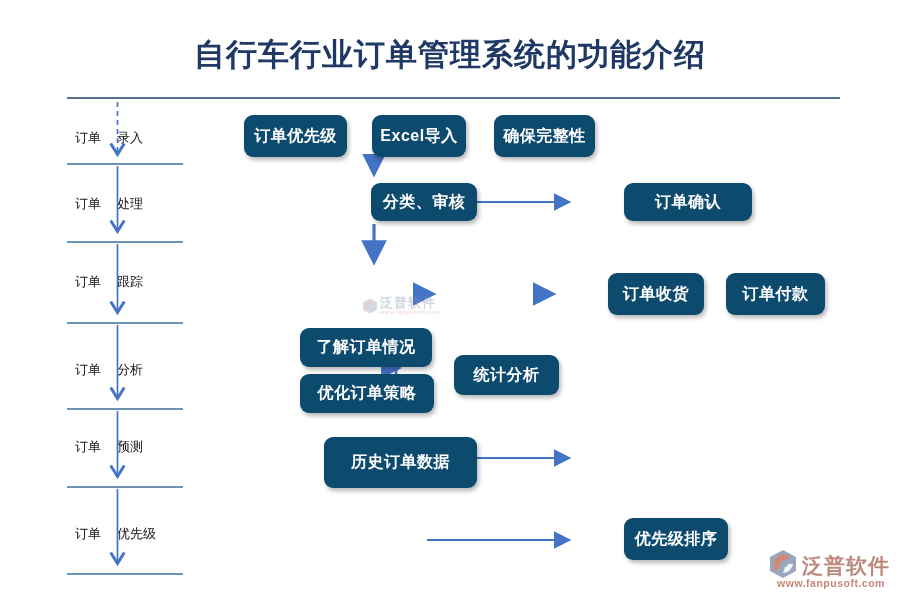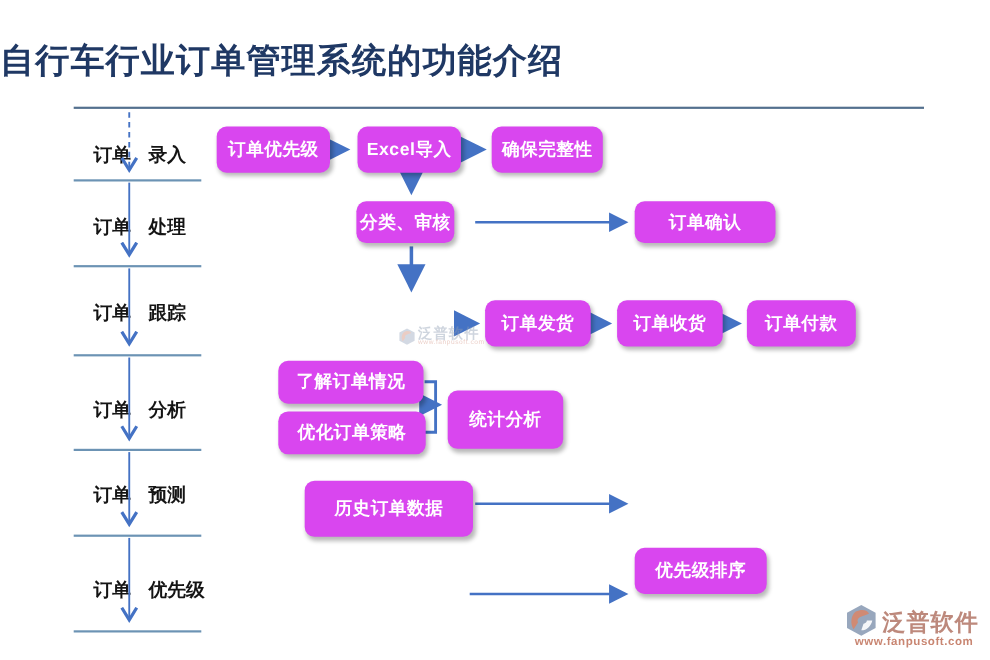--- a/index.html
+++ b/index.html
@@ -1,34 +1,35 @@
 <!DOCTYPE html>
 <html><head>
 <meta charset="utf-8">
 <style>
   html,body{margin:0;padding:0;background:#fff;}
   .canvas{
     position:relative;width:900px;height:600px;background:#ffffff;overflow:hidden;
     font-family:"Liberation Sans","DejaVu Sans",sans-serif;
   }
   .title{
-    position:absolute;top:34px;left:0;width:100%;text-align:left;
+    position:absolute;top:34px;left:0;width:100%;text-align:center;
     font-size:31px;font-weight:bold;color:#1f3864;letter-spacing:1px;
   }
   .title-rule{position:absolute;left:67px;top:97px;width:773px;height:2px;background:#54708e;}
   .side-rule{position:absolute;left:67px;width:116px;height:2px;background:#6c93b4;}
-  .stage{position:absolute;left:77px;width:116px;height:24px;font-size:17px;font-weight:bold;color:#141414;}
+  .stage{position:absolute;left:59px;width:116px;height:24px;font-size:13px;font-weight:normal;color:#141414;}
   .stage-prefix{position:absolute;right:74px;top:0;white-space:nowrap;}
   .stage-name{position:absolute;left:58px;top:0;white-space:nowrap;}
   .arrows{position:absolute;left:0;top:0;width:900px;height:600px;pointer-events:none;}
   .box{
-    position:absolute;background:#d946ef;border-radius:9px;color:#ffffff;
+    position:absolute;background:#0c4a6e;border-radius:9px;color:#ffffff;
     display:flex;align-items:center;justify-content:center;
     font-size:16px;font-weight:bold;letter-spacing:0.5px;white-space:nowrap;
     box-shadow:2px 3px 4px rgba(0,0,0,0.28);
+    margin-left:47px;
   }
   .watermark{position:absolute;left:362px;top:296px;opacity:0.42;display:flex;align-items:center;}
   .wm-icon{width:16px;height:16px;}
   .wm-col{display:flex;flex-direction:column;line-height:1;margin-left:2px;}
   .wm-text{font-size:13px;font-weight:bold;color:#8d9cb2;letter-spacing:1px;}
   .wm-url{font-size:6px;color:#d08b7a;letter-spacing:0.5px;}
   .brand{position:absolute;left:766px;top:548px;width:130px;height:45px;}
   .brand-icon{position:absolute;left:2px;top:1px;width:30px;height:30px;}
   .brand-name{position:absolute;left:36px;top:4px;font-size:21px;font-weight:bold;color:#bd897c;letter-spacing:1px;white-space:nowrap;}
   .brand-url{position:absolute;left:0;top:29px;width:100%;text-align:center;font-size:10.5px;font-weight:bold;color:#c98672;letter-spacing:0.5px;white-space:nowrap;}
@@ -105,34 +106,33 @@
     <path d="M396,368 H398" stroke="#4472c4" stroke-width="2.6" fill="none" marker-end="url(#mh)"></path>
 
     <path d="M432,458 H568" stroke="#4472c4" stroke-width="2.2" fill="none" marker-end="url(#mh)"></path>
     <path d="M427,540 H568" stroke="#4472c4" stroke-width="2.2" fill="none" marker-end="url(#mh)"></path>
   </svg>
 
   <div class="box" style="left:197px;top:115px;width:103px;height:42px">订单优先级</div>
   <div class="box" style="left:447px;top:115px;width:101px;height:42px">确保完整性</div>
   <div class="box" style="left:325px;top:115px;width:94px;height:42px">Excel导入</div>
 
-  <div class="box" style="left:324px;top:183px;width:89px;height:38px">分类、审核</div>
+  <div class="box" style="left:324px;top:183px;width:106px;height:38px">分类、审核</div>
   <div class="box" style="left:577px;top:183px;width:128px;height:38px">订单确认</div>
 
-  <div class="box" style="left:441px;top:273px;width:96px;height:42px">订单发货</div>
   <div class="box" style="left:561px;top:273px;width:96px;height:42px">订单收货</div>
   <div class="box" style="left:679px;top:273px;width:99px;height:42px">订单付款</div>
 
   <div class="box" style="left:253px;top:374px;width:134px;height:39px">优化订单策略</div>
   <div class="box" style="left:253px;top:328px;width:132px;height:39px">了解订单情况</div>
-  <div class="box" style="left:407px;top:355px;width:105px;height:53px">统计分析</div>
+  <div class="box" style="left:407px;top:355px;width:105px;height:40px">统计分析</div>
 
   <div class="box" style="left:277px;top:437px;width:153px;height:51px">历史订单数据</div>
 
-  <div class="box" style="left:577px;top:498px;width:120px;height:42px">优先级排序</div>
+  <div class="box" style="left:577px;top:518px;width:104px;height:42px">优先级排序</div>
 
   <div class="watermark">
     <svg class="wm-icon" viewBox="0 0 30 30">
       <path d="M15,1 L28,8 V22 L15,29 L2,22 V8 Z" fill="#98a7bd"></path>
       <path d="M10,7 C16,4 21,6 22,9 L14,12 C12,13 11,15 12,17 L8,23 C5,19 5,11 10,7 Z" fill="#d08a74"></path>
     </svg>
     <span class="wm-col">
       <span class="wm-text">泛普软件</span>
       <span class="wm-url">www.fanpusoft.com</span>
     </span>

